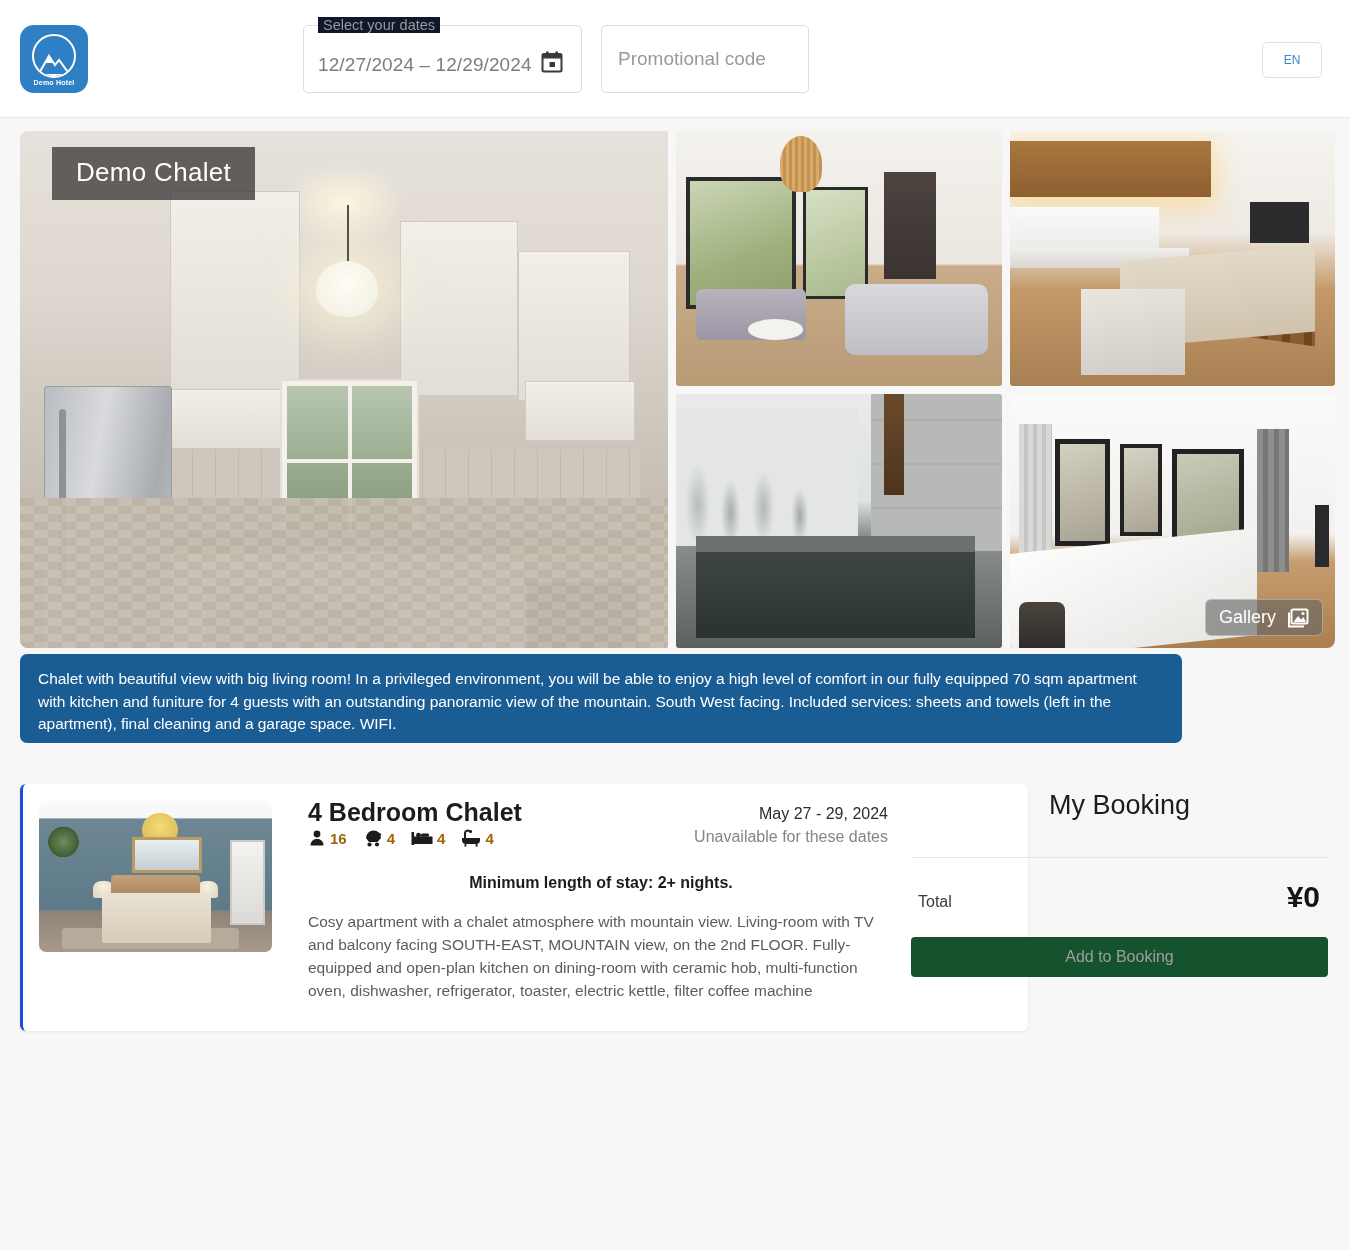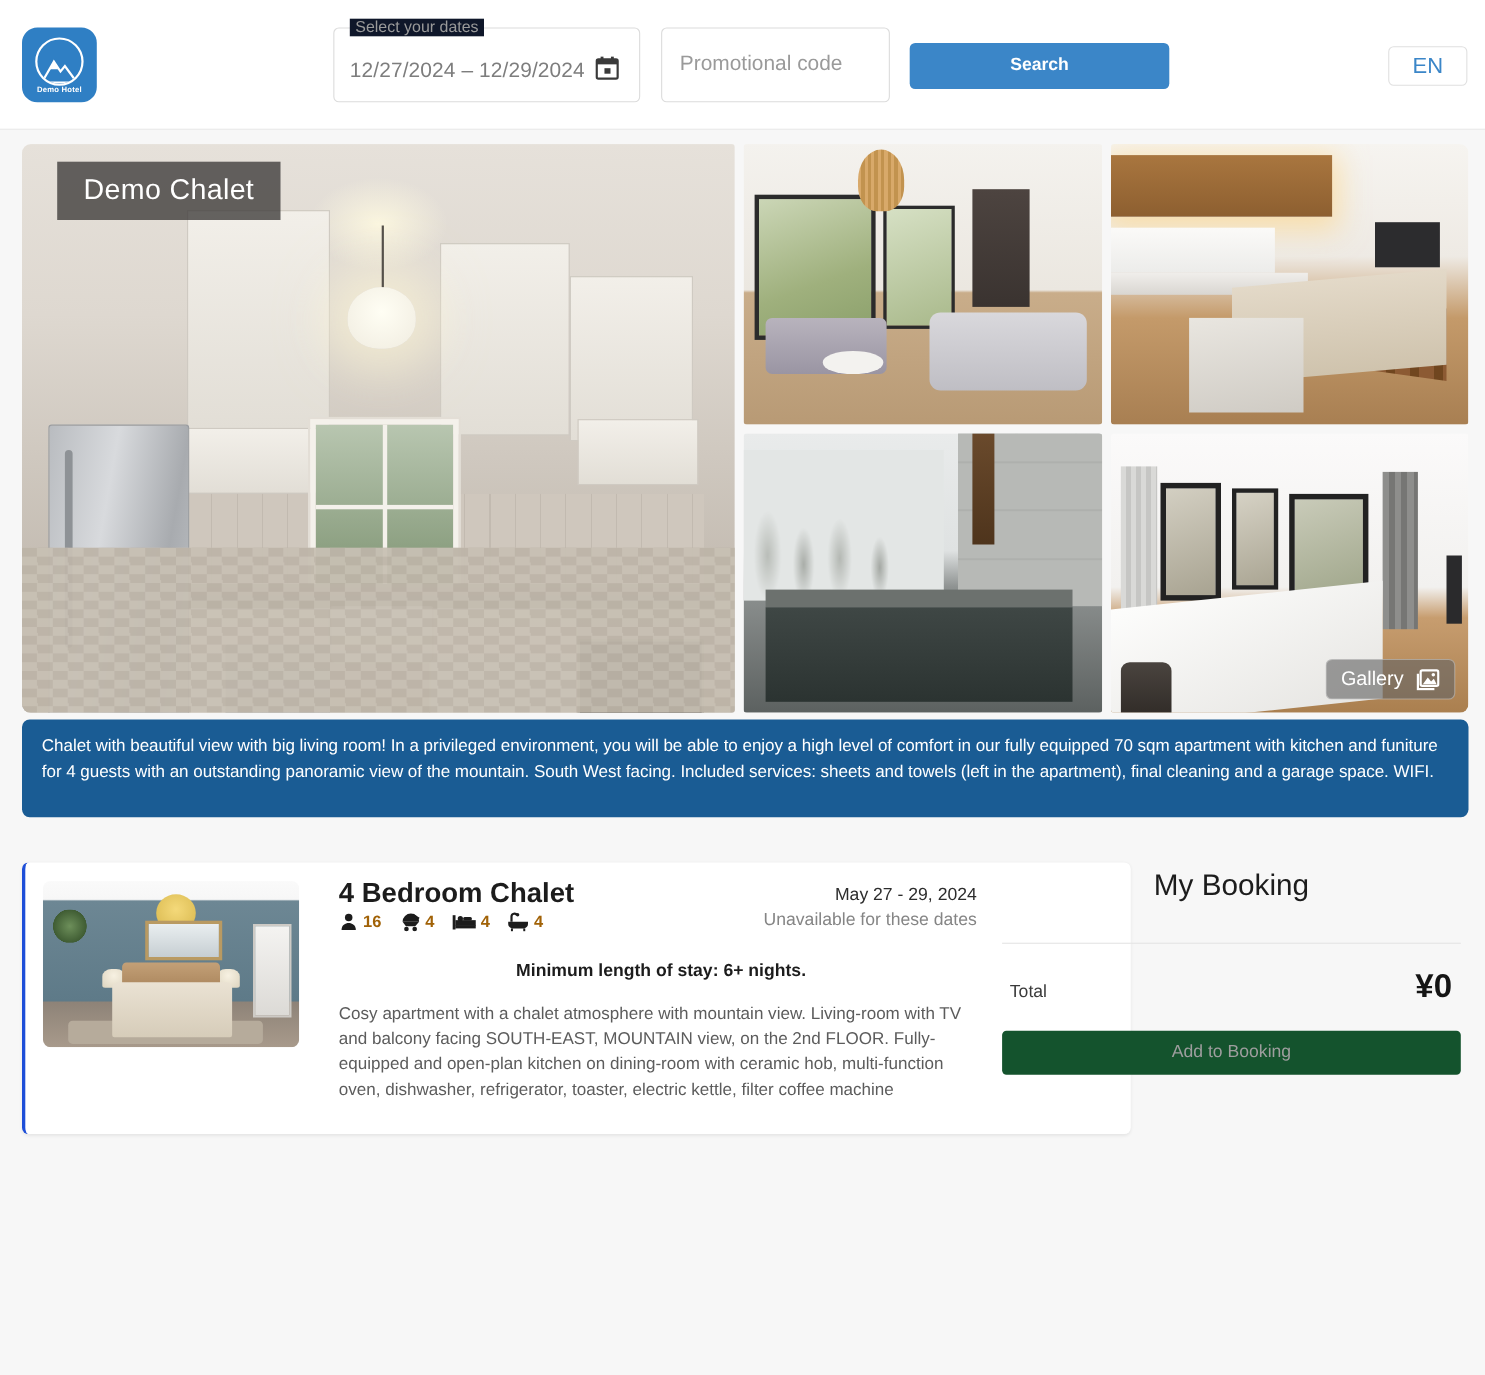--- a/index.html
+++ b/index.html
@@ -122,27 +122,27 @@
     font-size: 16px;
     font-weight: bold;
     font-family: "Liberation Sans", sans-serif;
     cursor: pointer;
   }
 
   .lang-btn {
     position: absolute;
     left: 1262px;
     top: 42px;
-    width: 72px;
+    width: 60px;
     height: 36px;
     background: #ffffff;
     border: 1px solid #e0e0e0;
     border-radius: 5px;
     color: #3b86c8;
-    font-size: 20px;
+    font-size: 12px;
     font-family: "Liberation Sans", sans-serif;
     cursor: pointer;
   }
 
   
   .gallery {
     position: absolute;
     left: 20px;
     top: 131px;
     width: 1315px;
@@ -407,21 +407,21 @@
     cursor: pointer;
     border: 1px solid rgba(255,255,255,.35);
   }
   .gallery-btn svg { display:block; }
 
   
   .desc-banner {
     position: absolute;
     left: 20px;
     top: 654px;
-    width: 1315px;
+    width: 1162px;
     height: 89px;
     background: #1a5c94;
     border-radius: 7px;
     color: #ffffff;
     font-size: 15.5px;
     line-height: 22.5px;
     padding: 14px 16px 0 18px;
     letter-spacing: -.05px;
   }
 
@@ -610,21 +610,20 @@
         <rect x="1.5" y="3" width="19" height="4.5" fill="#3a3a3a"></rect>
         <rect x="5" y="0.5" width="2.6" height="4" fill="#3a3a3a"></rect>
         <rect x="14.4" y="0.5" width="2.6" height="4" fill="#3a3a3a"></rect>
         <rect x="8.5" y="11" width="5.5" height="5" fill="#3a3a3a"></rect>
       </svg>
     </span>
   </div>
 
   <input class="promo-field" type="text" placeholder="Promotional code" style="">
 
-  <button class="search-btn">Search</button>
 
   <button class="lang-btn">EN</button>
 </div>
 
 <div class="gallery">
 
   <div class="ph ph-main">
     <div class="img-kitchen">
       <div class="k-cabinet" style="left:150px;top:60px;width:130px;height:200px;"></div>
       <div class="k-cabinet" style="left:150px;top:258px;width:130px;height:60px;"></div>
@@ -770,21 +769,21 @@
       </span>
       <span>4</span>
     </span>
   </div>
 
   <div class="room-dates">
     <div>May 27 - 29, 2024</div>
     <div class="room-unavail">Unavailable for these dates</div>
   </div>
 
-  <div class="room-minstay">Minimum length of stay: 6+ nights.</div>
+  <div class="room-minstay">Minimum length of stay: 2+ nights.</div>
 
   <div class="room-desc">Cosy apartment with a chalet atmosphere with mountain view. Living-room with TV and balcony facing SOUTH-EAST, MOUNTAIN view, on the 2nd FLOOR. Fully-equipped and open-plan kitchen on dining-room with ceramic hob, multi-function oven, dishwasher, refrigerator, toaster, electric kettle, filter coffee machine</div>
 </div>
 
 <div class="booking">
   <div class="booking-title">My Booking</div>
   <div class="booking-rule"></div>
   <div class="booking-total-row">
     <span class="booking-total-label">Total</span>
     <span class="booking-total-value">¥0</span>

